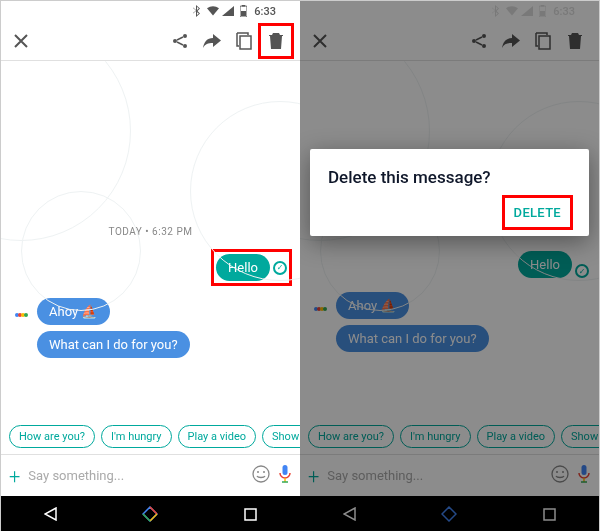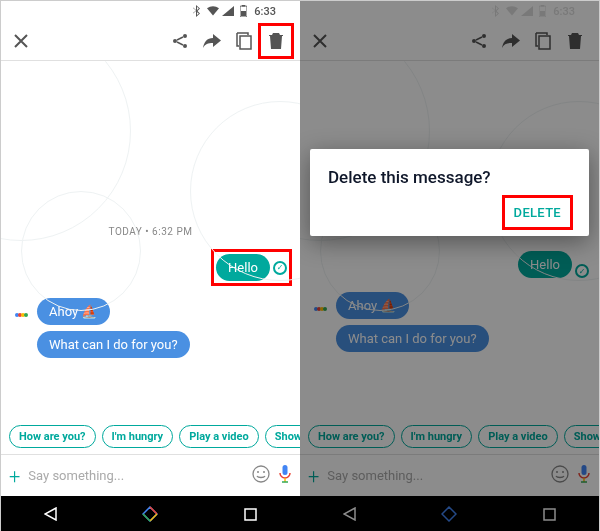--- a/index.html
+++ b/index.html
@@ -29,21 +29,21 @@
 
   .bubble-row { display: flex; padding: 4px 10px; align-items: flex-end; }
   .bubble-row.right { justify-content: flex-end; }
   .bubble { border-radius: 16px; padding: 6px 12px; font-size: 13px; color: #fff; max-width: 200px; }
   .bubble.user { background: #00a99d; }
   .bubble.bot { background: #4a90e2; text-align: center; }
   .assist-icon { width: 20px; height: 20px; border-radius: 50%; margin-right: 6px; display: flex; align-items: center; justify-content: center; }
   .dot { width: 4px; height: 4px; border-radius: 50%; display: inline-block; }
   .sent-check { width: 14px; height: 14px; border-radius: 50%; background: #fff; border: 2px solid #00a99d; margin-left: 3px; display: flex; align-items: center; justify-content: center; font-size: 8px; color: #00a99d; }
 
-  .suggestions { display: flex; gap: 6px; padding: 6px 8px; overflow: hidden; font-weight: bold; }
+  .suggestions { display: flex; gap: 6px; padding: 6px 8px; overflow: hidden; }
   .chip { border: 1px solid #00a99d; color: #00a99d; border-radius: 14px; padding: 4px 9px; font-size: 11px; white-space: nowrap; cursor: pointer; }
 
   .composer { height: 42px; border-top: 1px solid #e0e0e0; display: flex; align-items: center; padding: 0 8px; gap: 8px; background: #fff; }
   .composer .plus { color: #00a99d; font-size: 20px; font-weight: 300; cursor: pointer; }
   .composer .input { flex: 1; font-size: 13px; color: #aaa; }
   .composer .emoji { color: #888; cursor: pointer; }
   .composer .mic { cursor: pointer; }
 
   .navbar { height: 36px; background: #000; display: flex; justify-content: space-around; align-items: center; }
   .navbar .navbtn { width: 20px; height: 20px; color: #fff; display: flex; align-items: center; justify-content: center; cursor: pointer; }

